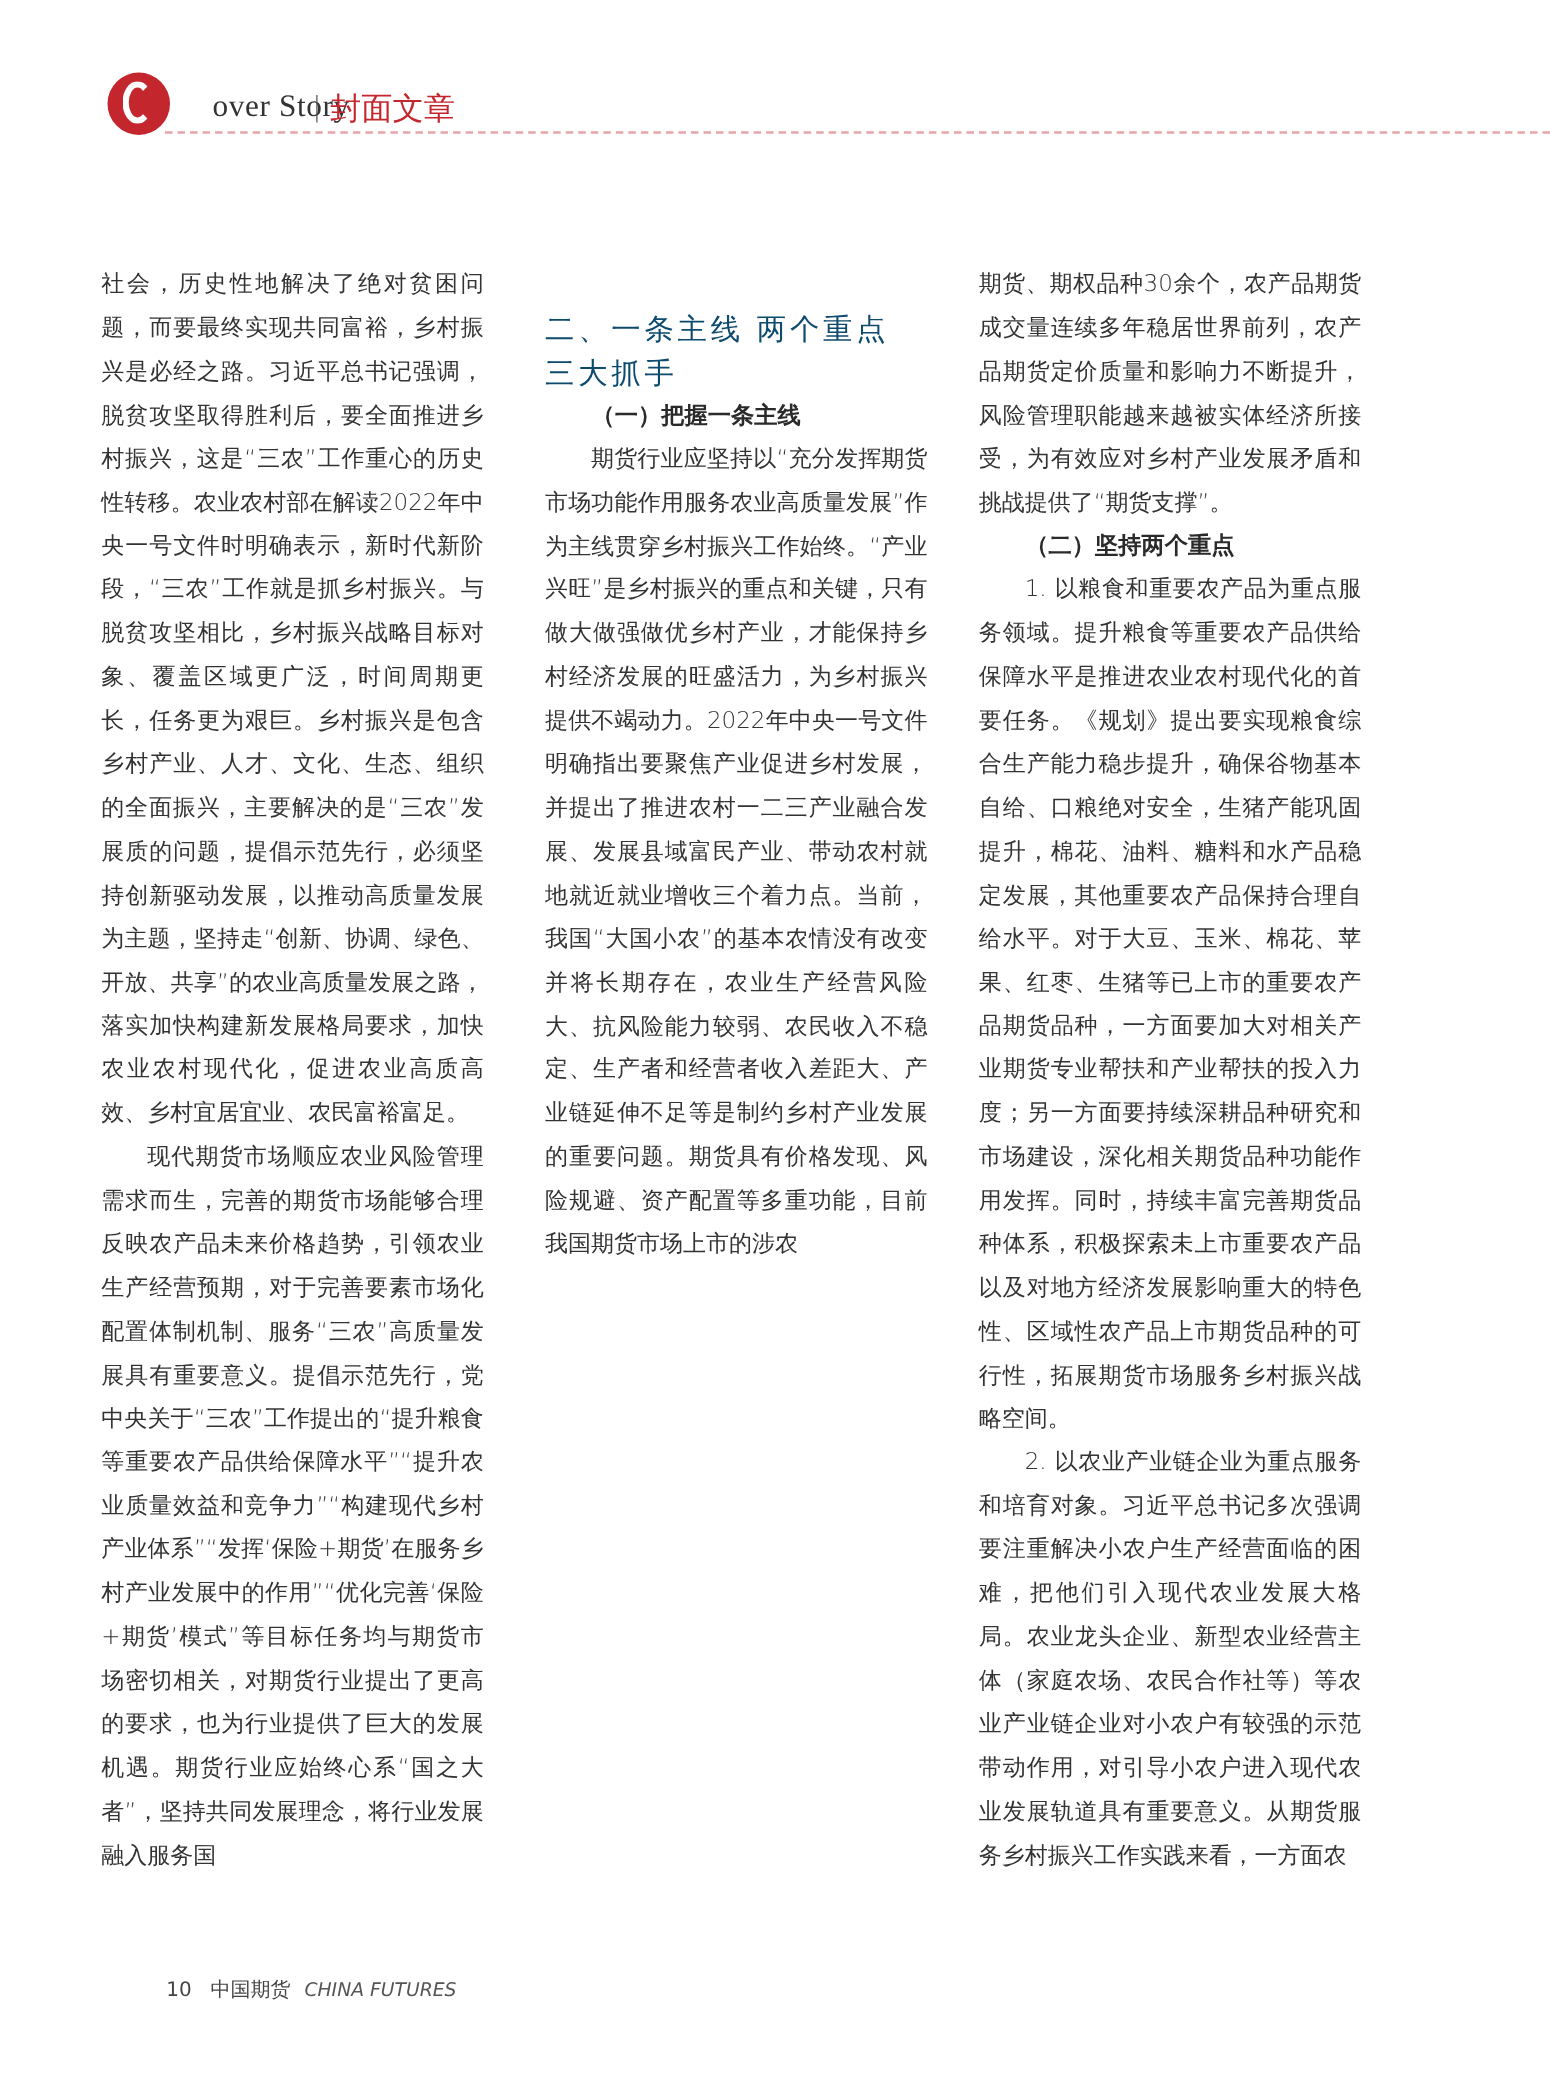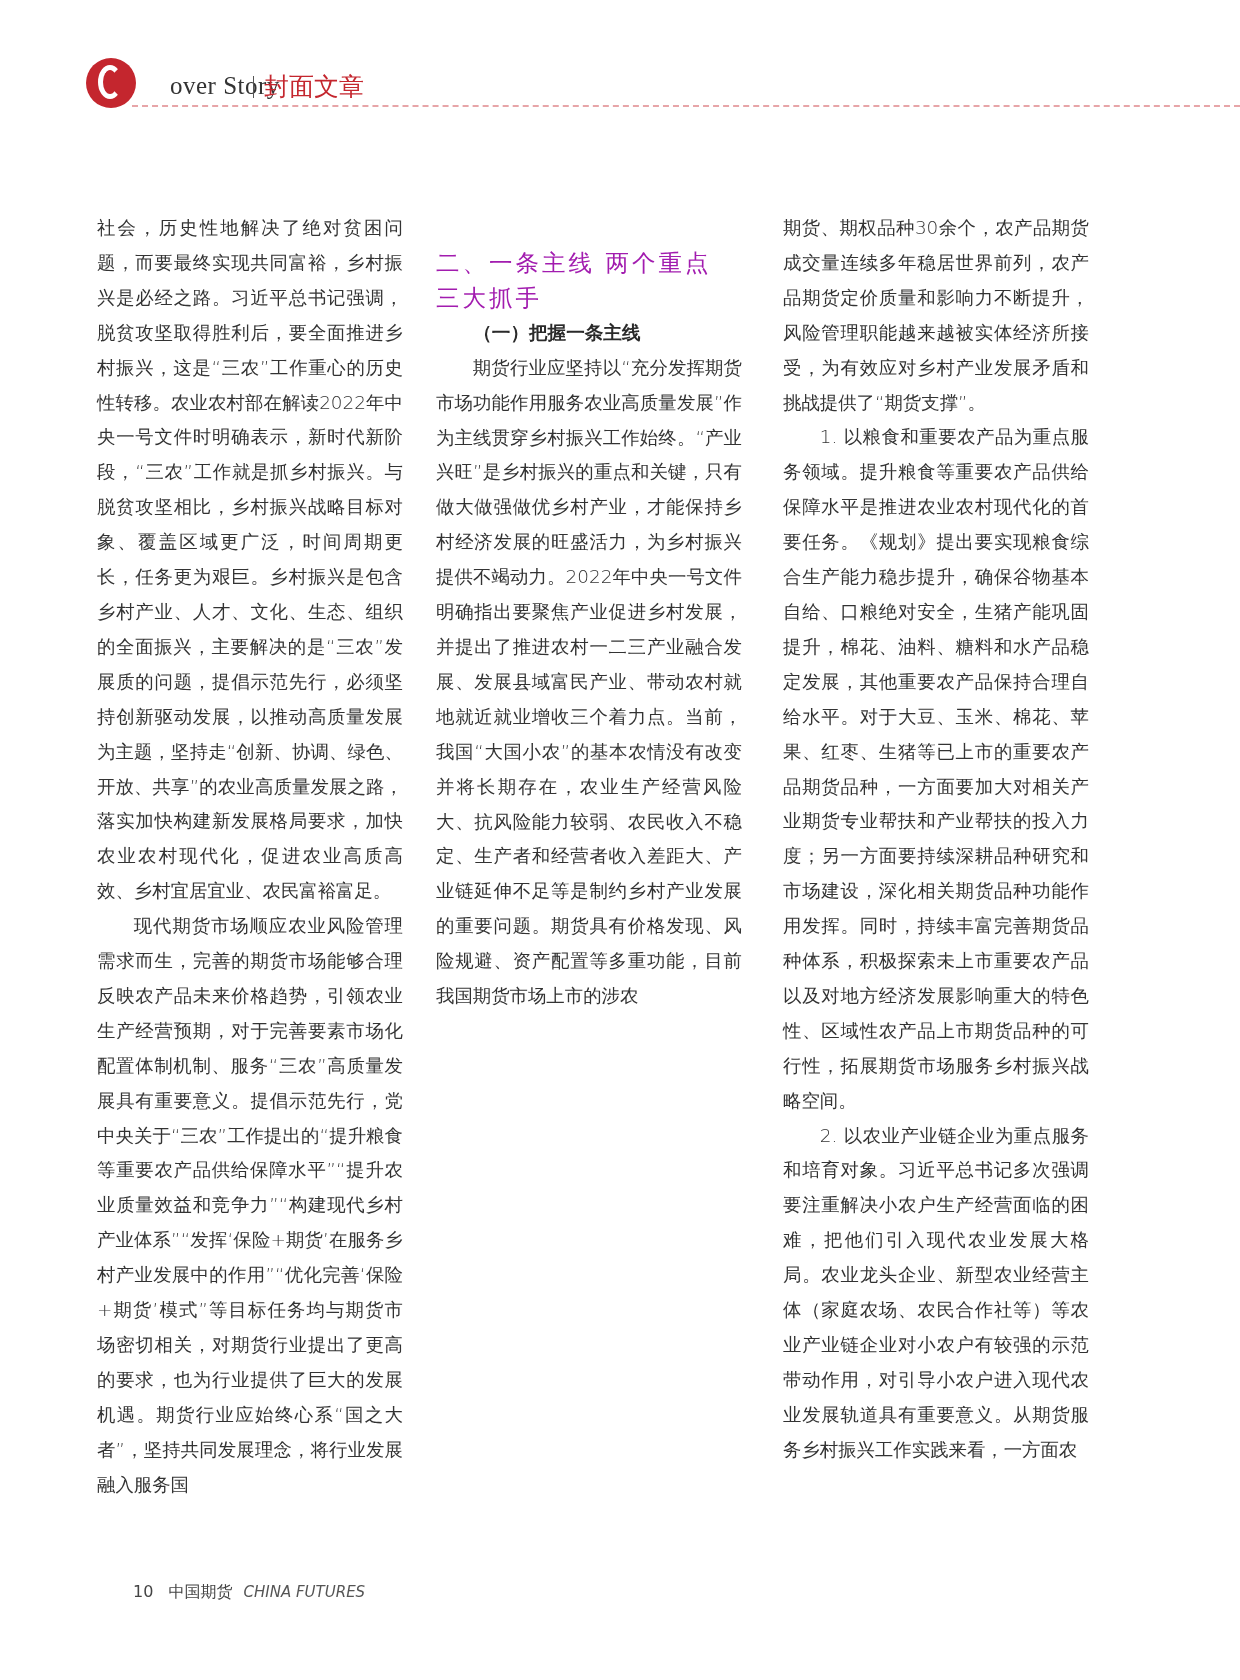--- a/index.html
+++ b/index.html
@@ -14,26 +14,26 @@
   .logo-text { position: absolute; left: 44px; top: 14px; font-family: "Liberation Serif", serif; font-size: 25px;
                color: #333333; letter-spacing: 0.5px; margin-left: 40px; }
   .logo-sep { position: absolute; left: 167px; top: 18px; width: 1px; height: 22px; background: #555555; }
   .logo-cn { position: absolute; left: 178px; top: 12px; font-family: Liberation Sans, sans-serif; font-size: 25px;
              color: #c4262e; }
   .header-rule { position: absolute; left: 46px; top: 47px; right: 0; height: 0;
                  border-top: 2px dashed #e7a5a8; }
 
   .col { position: absolute; top: 211px; width: 306px; font-size: 18.4px; line-height: 34.9px;
          text-align: justify; font-family: "DejaVu Sans", sans-serif; font-weight: 300; color: #333333; }
-  .col1 { left: 97px; }
+  .col1 { left: 81px; }
   .col2 { left: 436px; }
   .col3 { left: 783px; }
   .col p { margin: 0; }
   .indent { text-indent: 2em; }
-  .sec-title { font-family: "DejaVu Sans", sans-serif; font-size: 23.5px; line-height: 34.9px; color: #a21caf;
+  .sec-title { font-family: "DejaVu Sans", sans-serif; font-size: 23.5px; line-height: 34.9px; color: #0c4a6e;
                letter-spacing: 3px; margin-top: 35px !important; text-align: left; }
   .sub-title { font-family: "DejaVu Serif", serif; font-weight: bold; font-size: 18.6px; text-indent: 2em;
                color: #2a2a2a; }
 
   .footer { position: absolute; left: 88px; top: 1582px; font-size: 16px; color: #444444;
             font-family: "DejaVu Sans", sans-serif; margin-left: 45px; }
   .footer .pn { margin-right: 10px; }
   .footer .mag-en { font-style: italic; color: #555555; margin-left: 6px; font-size: 15px; }
 </style>
 </head>
@@ -53,20 +53,21 @@
 </div>
 
 <div class="col col2">
   <p class="sec-title">二、一条主线 两个重点 三大抓手</p>
   <p class="sub-title">（一）把握一条主线</p>
   <p class="indent">期货行业应坚持以“充分发挥期货市场功能作用服务农业高质量发展”作为主线贯穿乡村振兴工作始终。“产业兴旺”是乡村振兴的重点和关键，只有做大做强做优乡村产业，才能保持乡村经济发展的旺盛活力，为乡村振兴提供不竭动力。2022年中央一号文件明确指出要聚焦产业促进乡村发展，并提出了推进农村一二三产业融合发展、发展县域富民产业、带动农村就地就近就业增收三个着力点。当前，我国“大国小农”的基本农情没有改变并将长期存在，农业生产经营风险大、抗风险能力较弱、农民收入不稳定、生产者和经营者收入差距大、产业链延伸不足等是制约乡村产业发展的重要问题。期货具有价格发现、风险规避、资产配置等多重功能，目前我国期货市场上市的涉农</p>
 </div>
 
 <div class="col col3">
   <p>期货、期权品种30余个，农产品期货成交量连续多年稳居世界前列，农产品期货定价质量和影响力不断提升，风险管理职能越来越被实体经济所接受，为有效应对乡村产业发展矛盾和挑战提供了“期货支撑”。</p>
+  <p class="sub-title">（二）坚持两个重点</p>
   <p class="indent">1. 以粮食和重要农产品为重点服务领域。提升粮食等重要农产品供给保障水平是推进农业农村现代化的首要任务。《规划》提出要实现粮食综合生产能力稳步提升，确保谷物基本自给、口粮绝对安全，生猪产能巩固提升，棉花、油料、糖料和水产品稳定发展，其他重要农产品保持合理自给水平。对于大豆、玉米、棉花、苹果、红枣、生猪等已上市的重要农产品期货品种，一方面要加大对相关产业期货专业帮扶和产业帮扶的投入力度；另一方面要持续深耕品种研究和市场建设，深化相关期货品种功能作用发挥。同时，持续丰富完善期货品种体系，积极探索未上市重要农产品以及对地方经济发展影响重大的特色性、区域性农产品上市期货品种的可行性，拓展期货市场服务乡村振兴战略空间。</p>
   <p class="indent">2. 以农业产业链企业为重点服务和培育对象。习近平总书记多次强调要注重解决小农户生产经营面临的困难，把他们引入现代农业发展大格局。农业龙头企业、新型农业经营主体（家庭农场、农民合作社等）等农业产业链企业对小农户有较强的示范带动作用，对引导小农户进入现代农业发展轨道具有重要意义。从期货服务乡村振兴工作实践来看，一方面农</p>
 </div>
 
 <div class="footer">
   <span class="pn">10</span>
   <span>中国期货</span>
   <span class="mag-en">CHINA FUTURES</span>
 </div>
 

